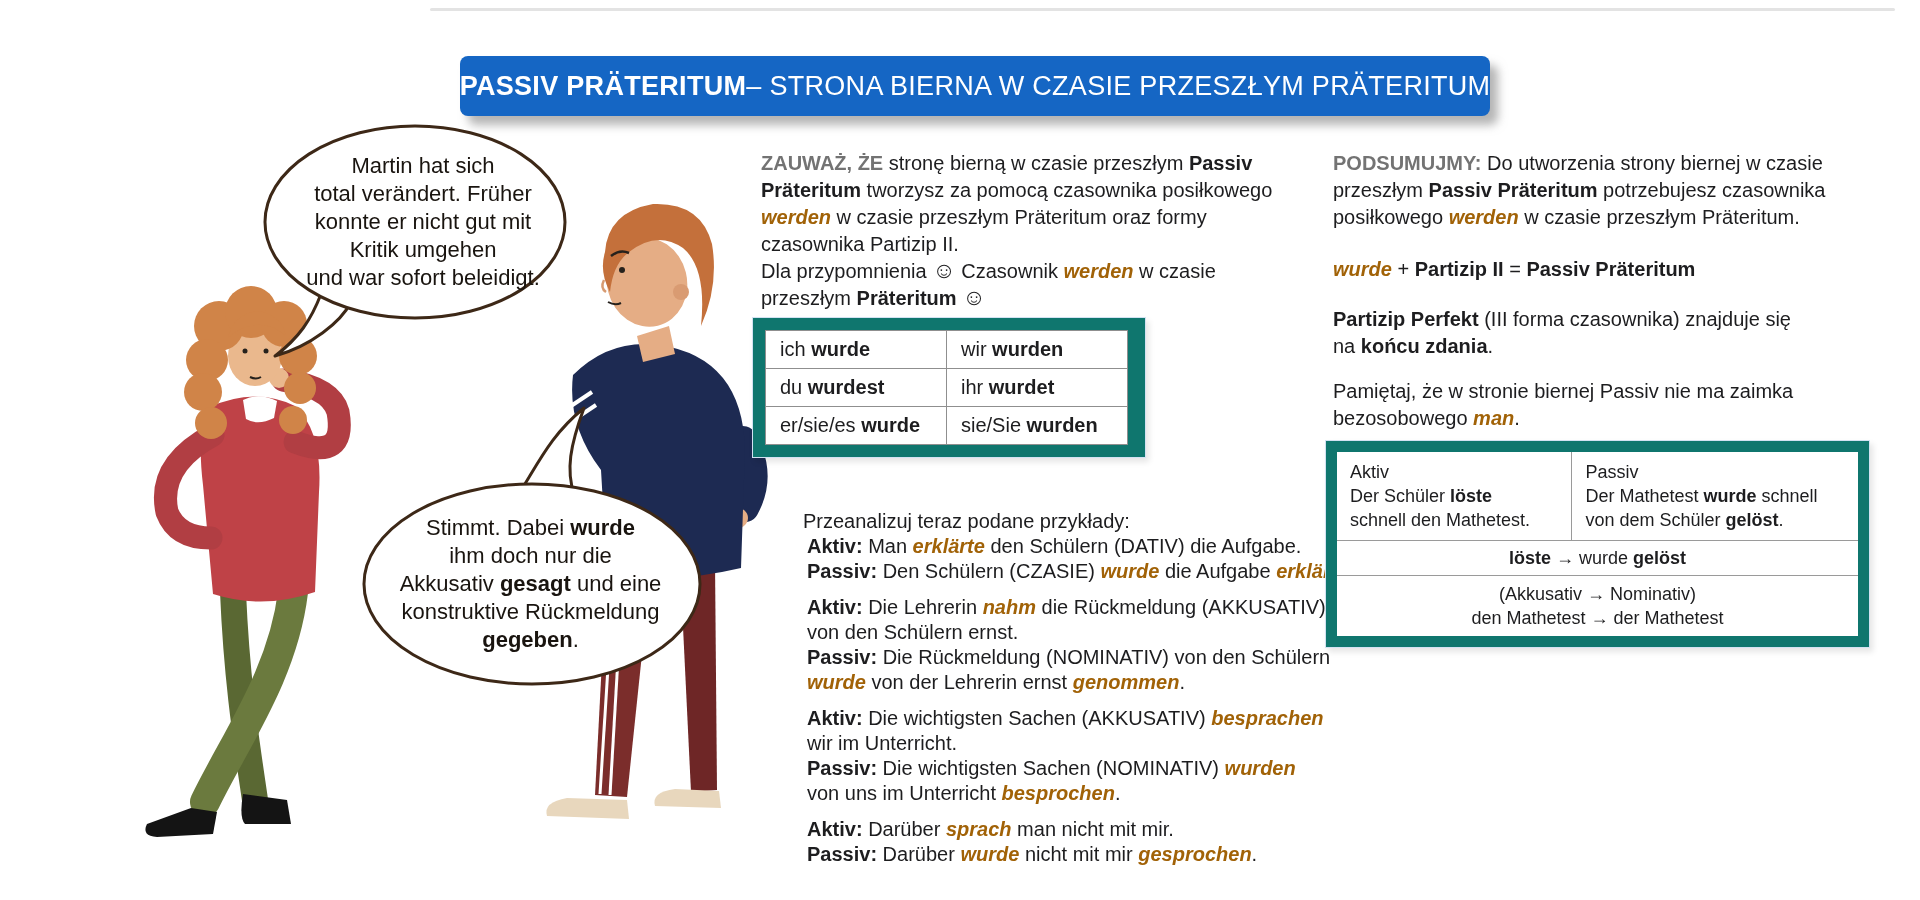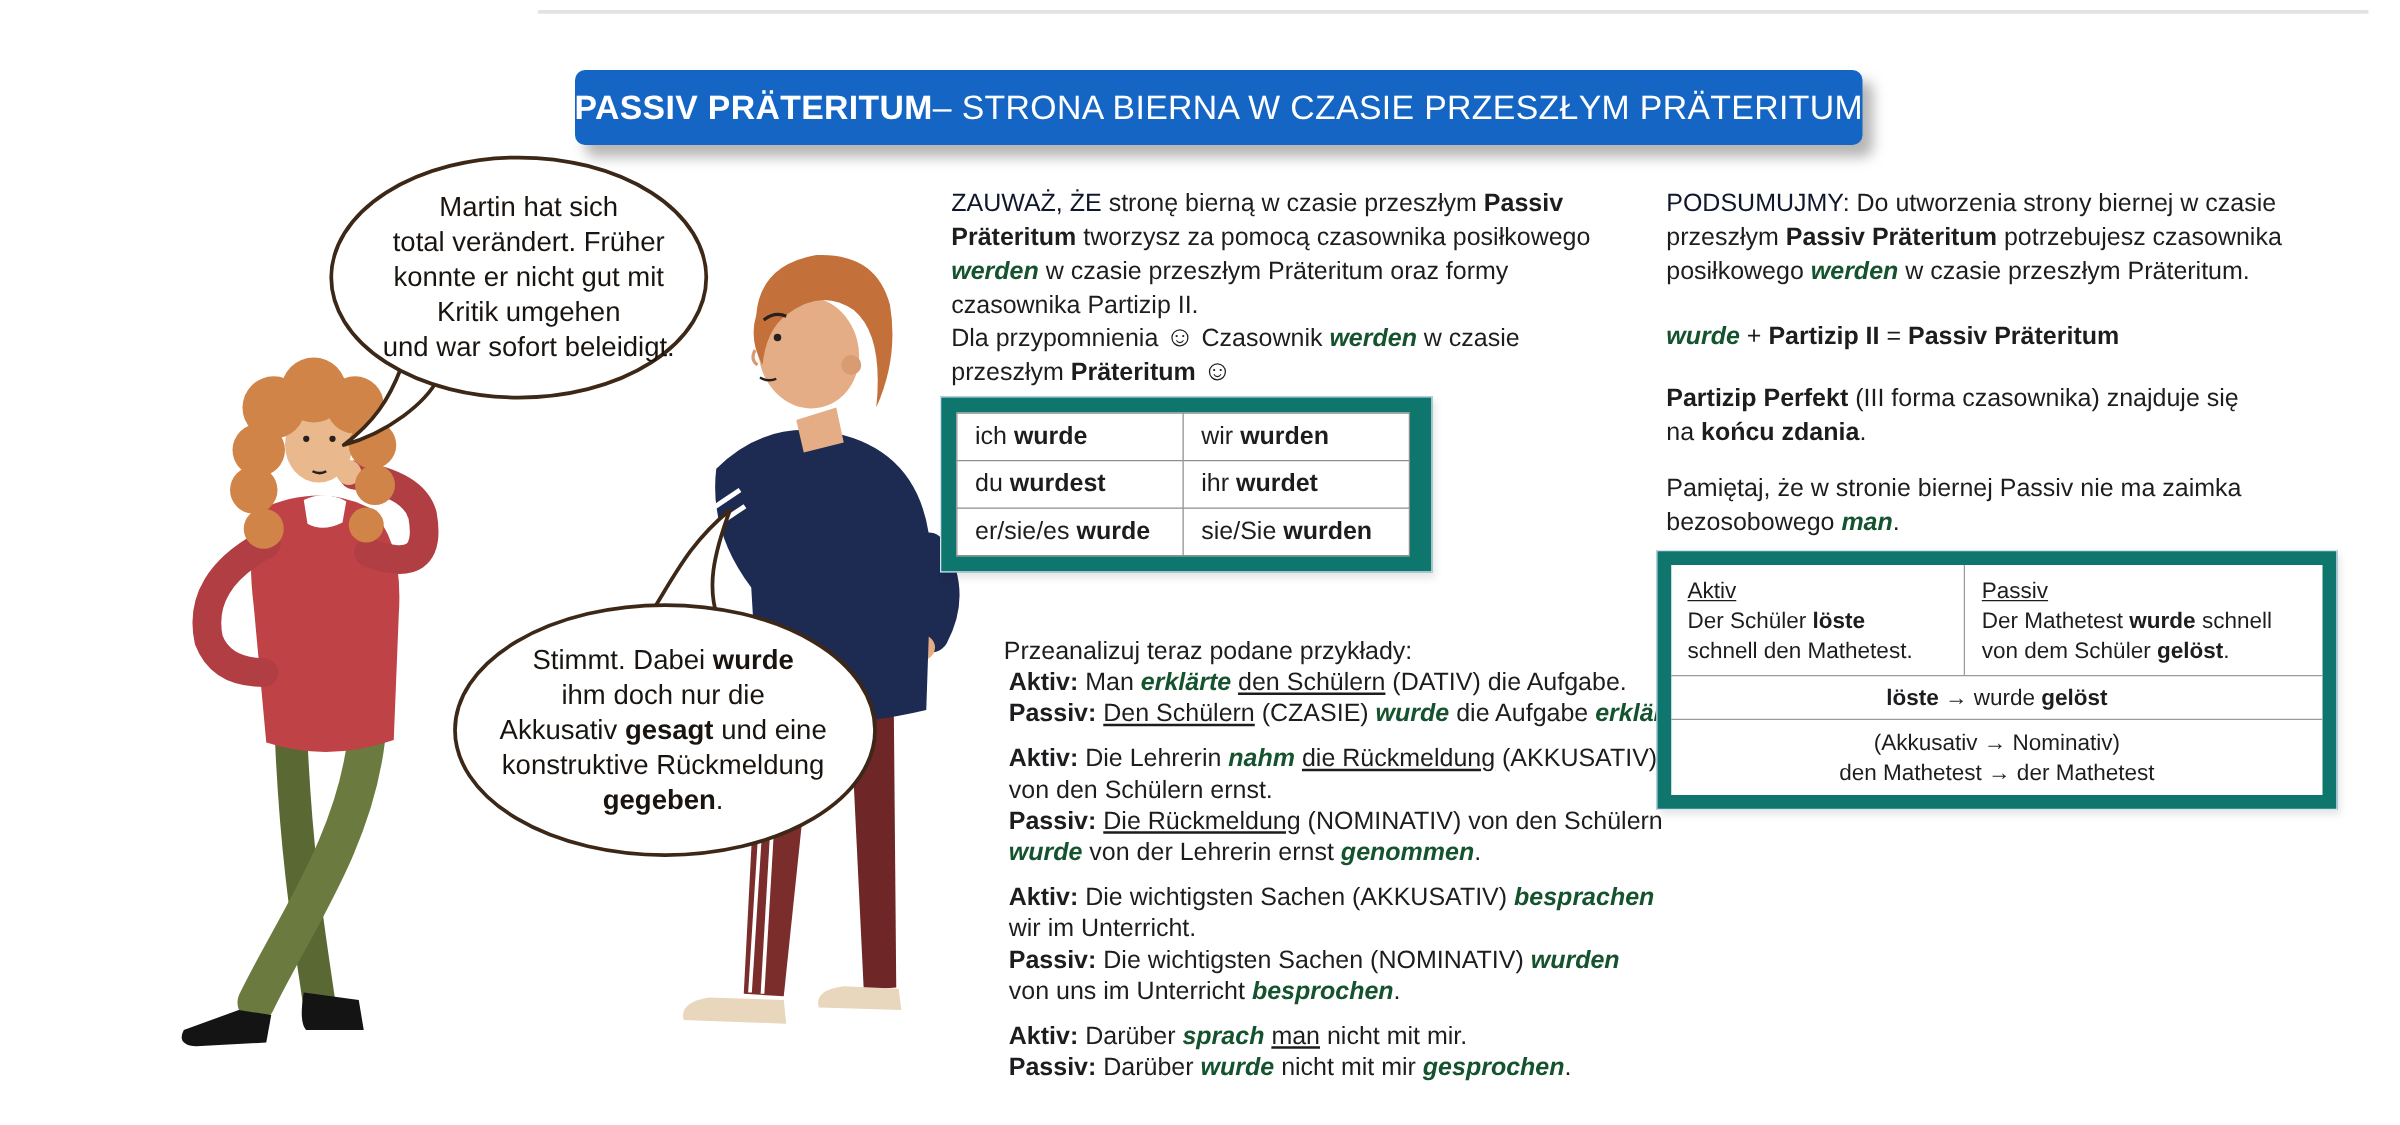--- a/index.html
+++ b/index.html
@@ -6,23 +6,23 @@
   body{
     width:1920px;height:900px;background:#ffffff;
     font-family:"Liberation Sans",sans-serif;color:#1d1d1f;
     position:relative;overflow:hidden;
   }
   .stage{position:absolute;left:0;top:0;width:1920px;height:900px;}
   .top-edge{position:absolute;left:430px;top:8px;width:1465px;height:3px;background:#dcdcdc;border-radius:2px;opacity:.8;}
 
   
   .seg-b{font-weight:700;}
-  .seg-p{font-weight:400;color:#0f172a;}
-  .seg-bi{font-weight:700;font-style:italic;color:#14532d;}
-  .seg-u{text-decoration:underline;text-underline-offset:2px;}
+  .seg-p{font-weight:700;color:#737373;}
+  .seg-bi{font-weight:700;font-style:italic;color:#a16207;}
+  .seg-u{text-underline-offset:2px;}
   .seg-sm{font-size:1.15em;line-height:1;}
 
   .banner{
     position:absolute;left:460px;top:56px;width:1030px;height:60px;
     background:#1566c4;border-radius:8px;
     box-shadow:8px 9px 10px rgba(120,120,120,.55);
     display:flex;align-items:center;justify-content:center;
     color:#fff;font-size:27px;letter-spacing:.3px;white-space:nowrap;
   }
   .banner .bold{font-weight:700;}

